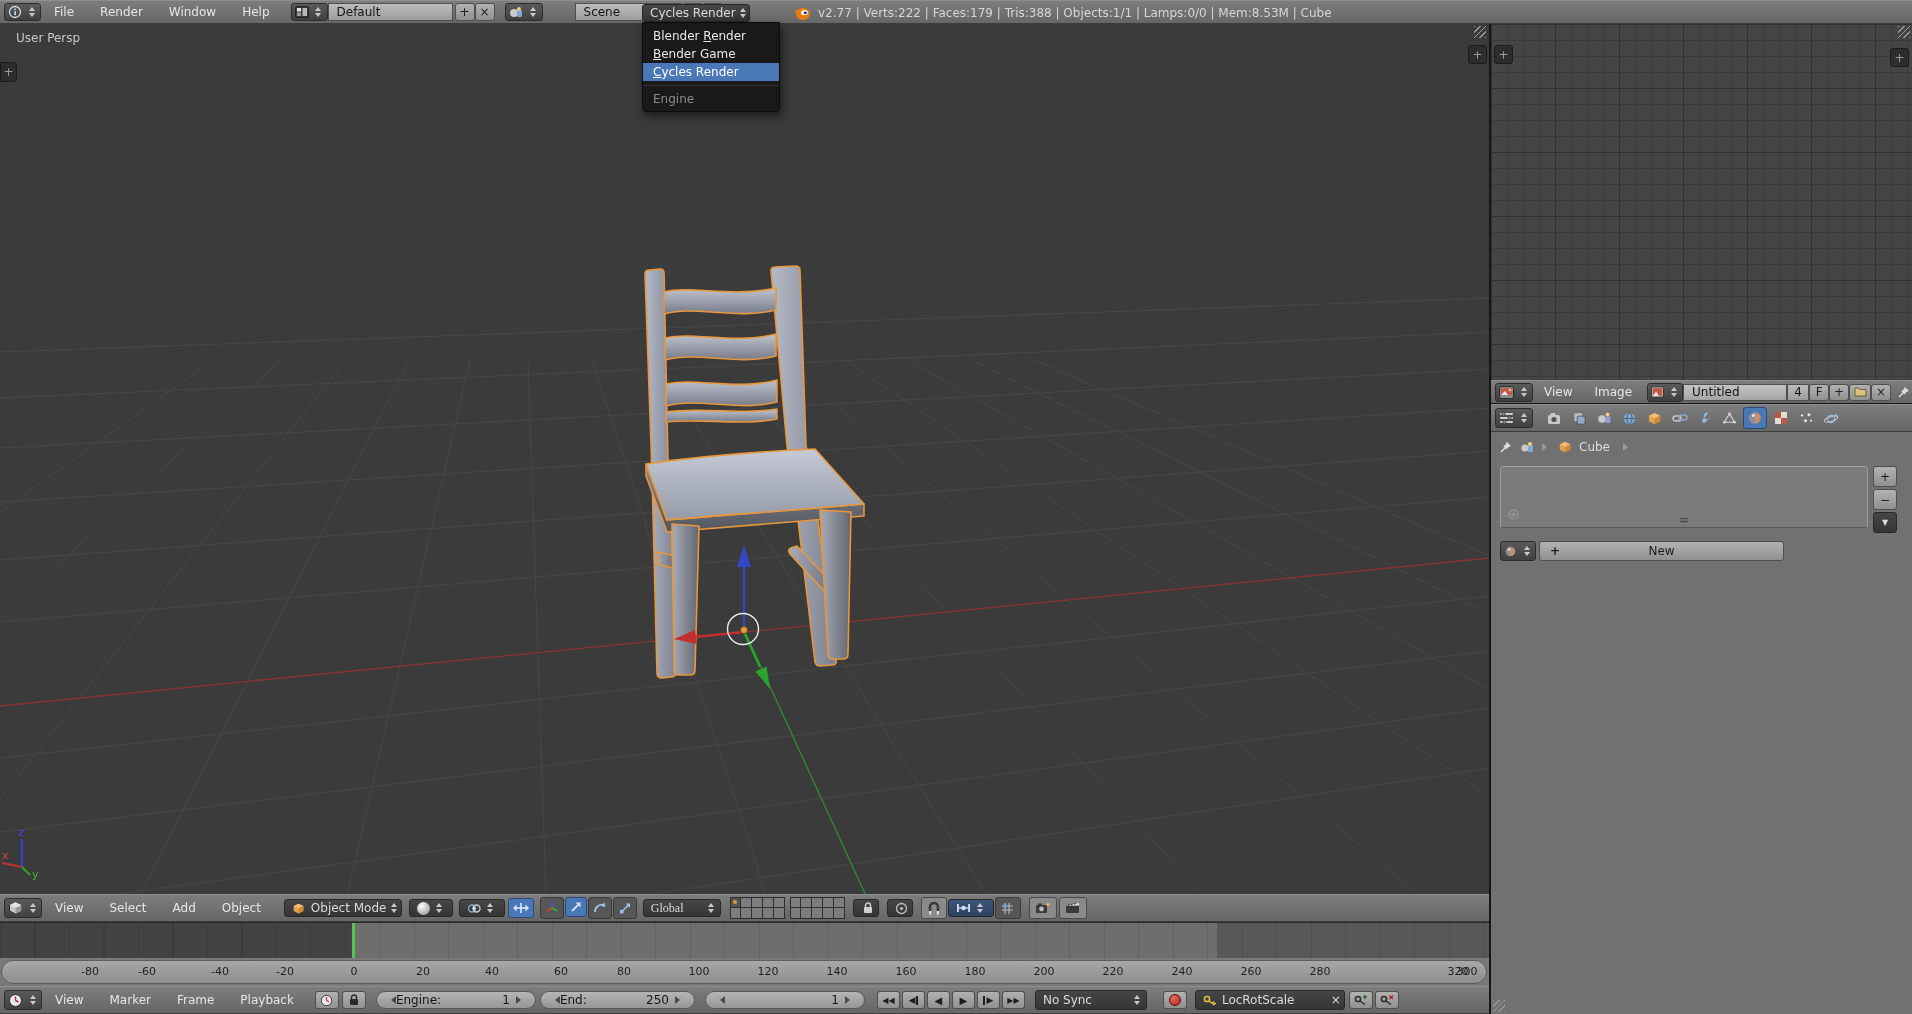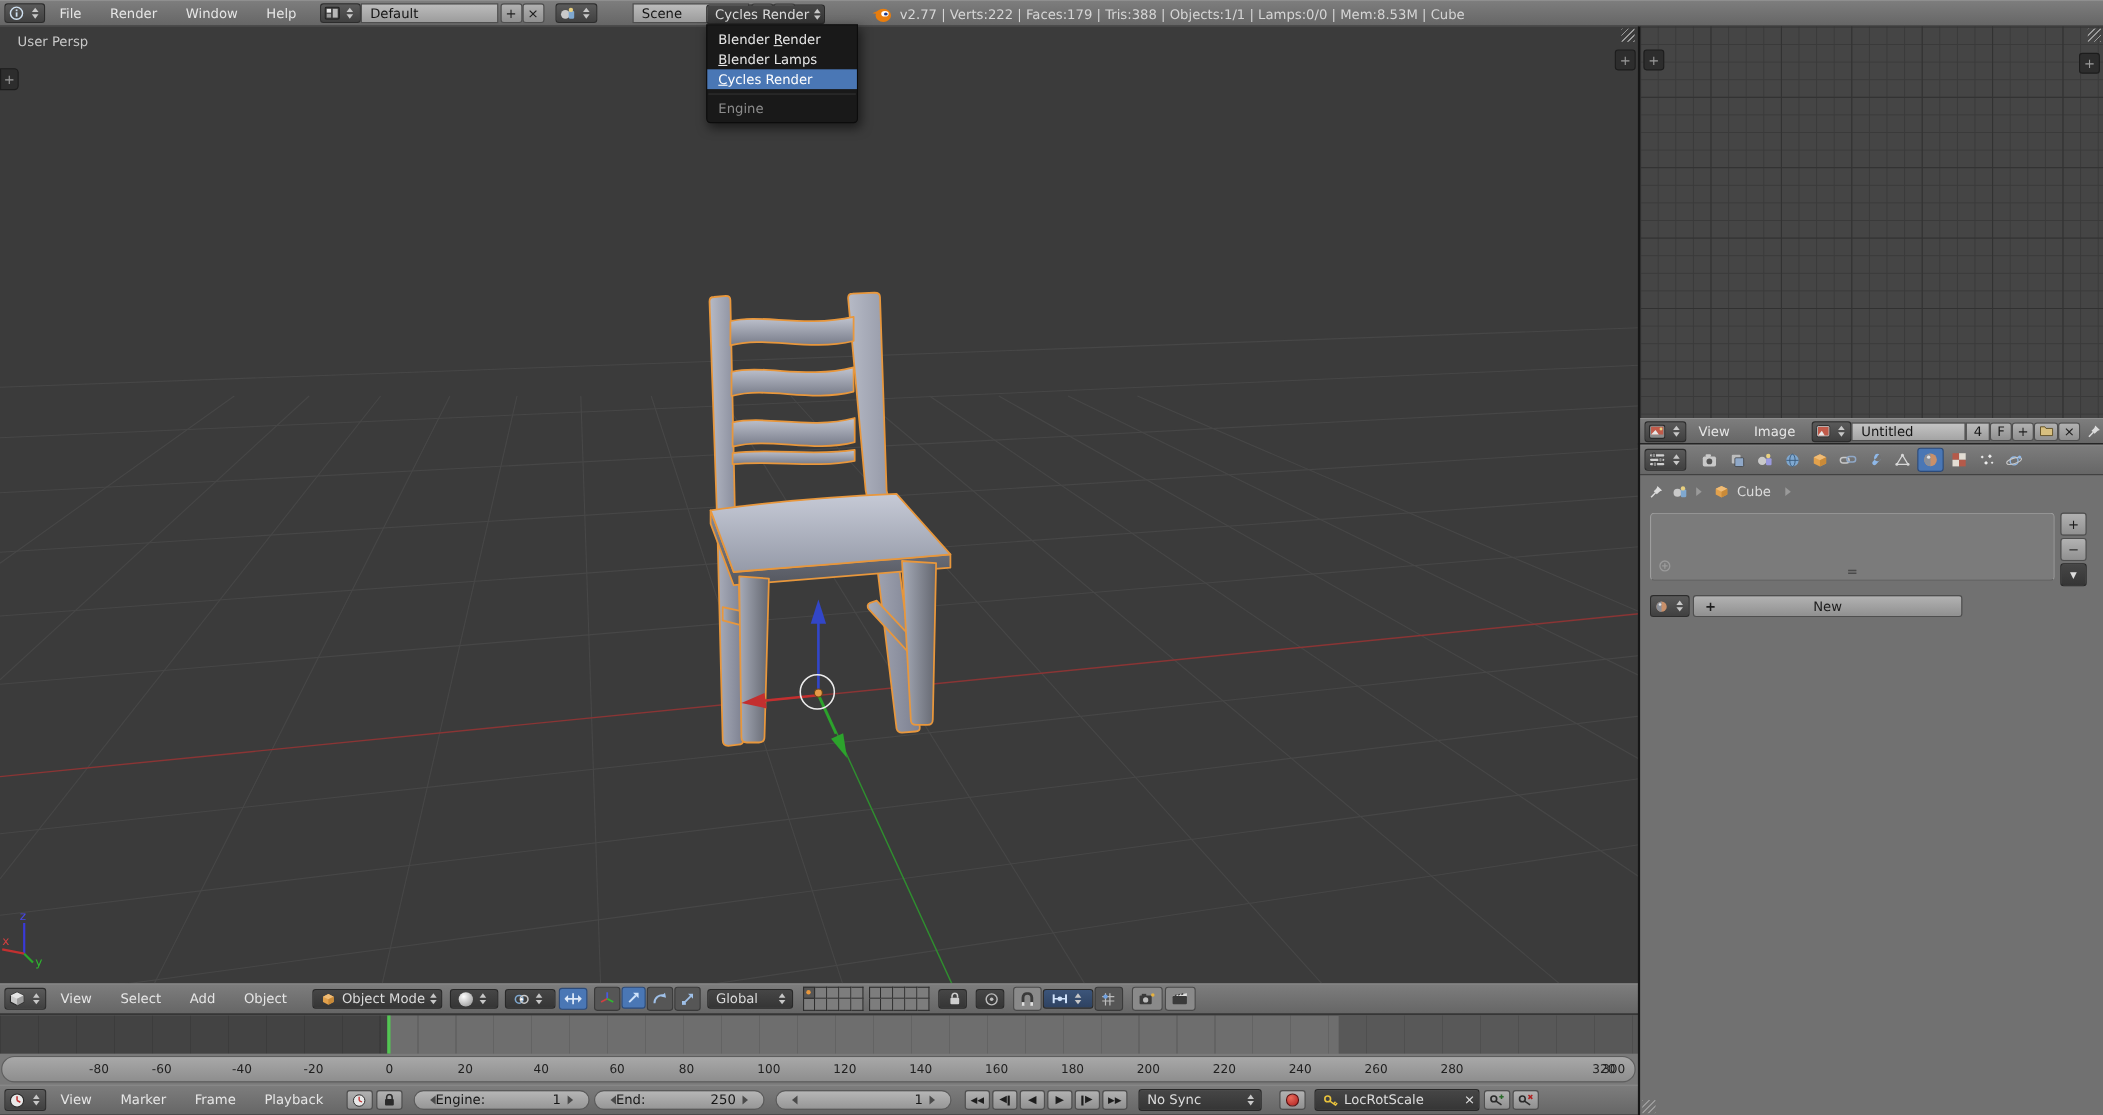--- a/index.html
+++ b/index.html
@@ -150,21 +150,21 @@
         </svg>
     </span>
     <span style="position:absolute;left:818px;top:5px;color:#d6d6d6;">v2.77 | Verts:222 | Faces:179 | Tris:388 | Objects:1/1 | Lamps:0/0 | Mem:8.53M | Cube</span>
   </div>
 
   <div id="engine-dropdown">
     <div class="dd-item">
         <span><span>Blender </span><span class="ac">R</span><span>ender</span></span>
       </div>
     <div class="dd-item">
-        <span><span class="ac">B</span><span>lender Lamps</span></span>
+        <span><span class="ac">B</span><span>ender Game</span></span>
       </div>
     <div class="dd-item sel">
         <span><span class="ac">C</span><span>ycles Render</span></span>
       </div>
     <div class="dd-sep"></div>
     <div class="dd-cap">Engine</div>
   </div>
 
   <div style="position:absolute;left:0;top:24px;width:1490px;height:870px;background:#3b3b3b;overflow:hidden;">
     <svg width="1490" height="870" viewBox="0 24 1490 870">
@@ -349,21 +349,21 @@
       </div>
       <div class="iconbtn" style="background:#565656;border:1px solid #3a3a3a;width:22px;height:20px;">
         <svg width="13" height="13" viewBox="0 0 13 13">
             <rect x="2" y="8" width="3.5" height="3.5" fill="#9fc0e8"></rect>
             <line x1="5" y1="8.5" x2="10" y2="3.5" stroke="#9fc0e8" stroke-width="1.6"></line>
             <polygon points="7.5,1.5 12,1.5 12,6" fill="#9fc0e8"></polygon>
           </svg>
       </div>
     </div>
     <div class="dark-select" style="margin-left:6px;width:78px;">
-      <span style="flex:1;">Global</span>
+      <span style="flex:1;font-family:Liberation Serif, serif;">Global</span>
       <span class="updn">
           <b class="tu"></b>
           <b class="td"></b>
         </span>
     </div>
     <div style="display:flex;gap:5px;margin-left:9px;">
       <div style="display:grid;grid-template-columns:repeat(5,11px);grid-template-rows:11px 11px;">
         <span style="background:#555;border:1px solid #2e2e2e;position:relative;">
             <i style="position:absolute;left:2px;top:2px;width:4px;height:4px;border-radius:50%;background:#e8973c;"></i>
           </span>

